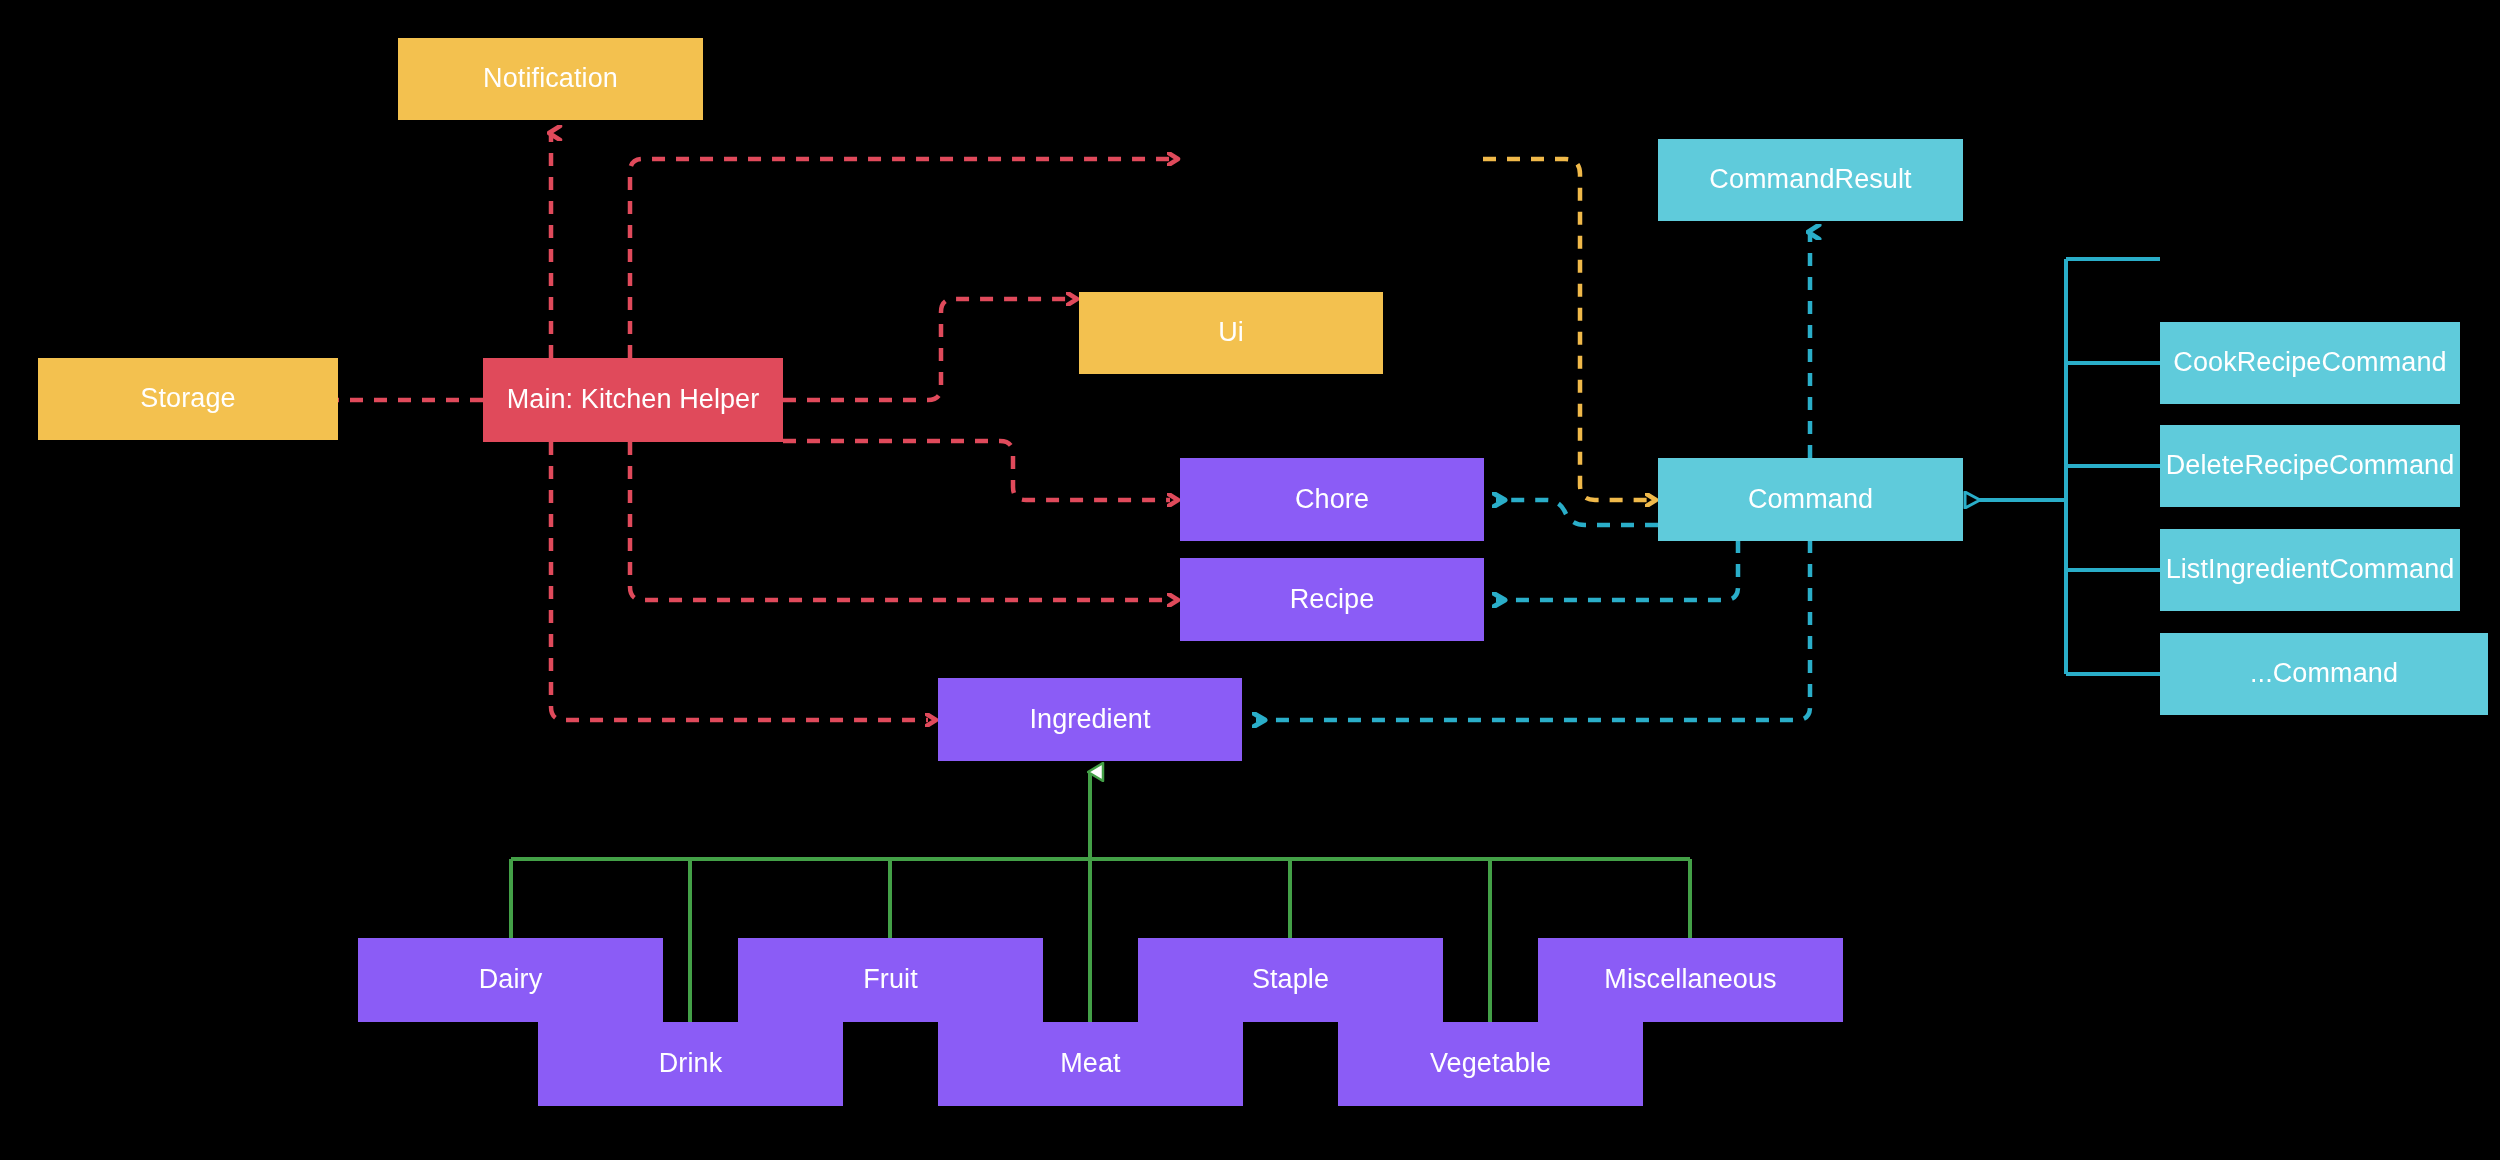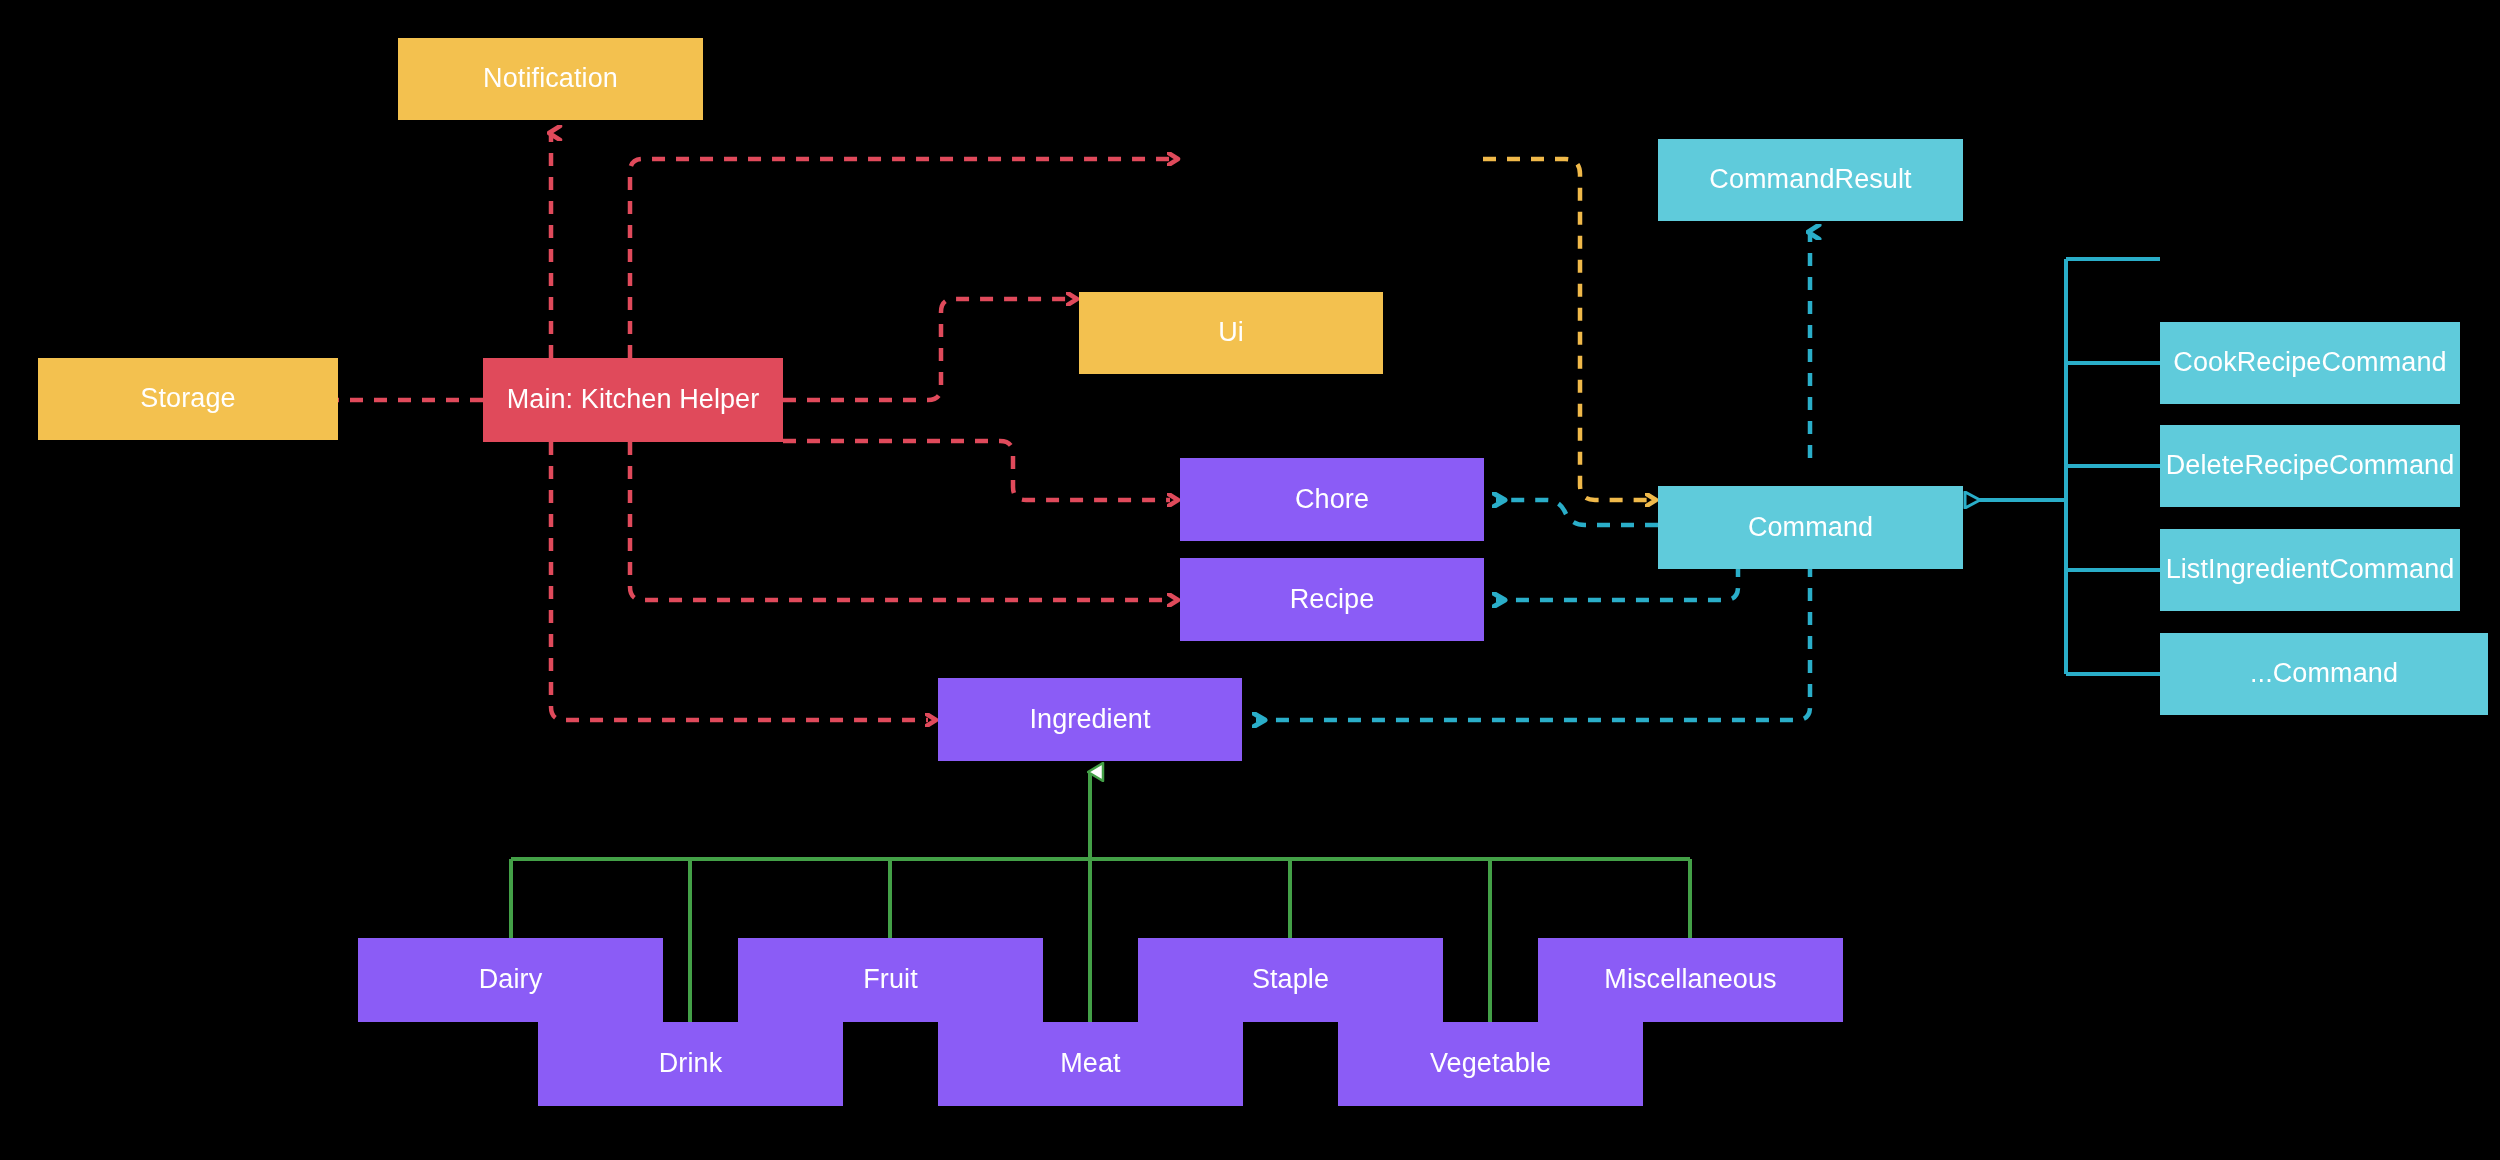--- a/index.html
+++ b/index.html
@@ -185,21 +185,21 @@
   </div>
 
   <div class="node node-green" style="left:1180px; top:558px; width:304px; height:83px;">
     <span class="node-label">Recipe</span>
   </div>
 
   <div class="node node-green" style="left:938px; top:678px; width:304px; height:83px;">
     <span class="node-label">Ingredient</span>
   </div>
 
-  <div class="node node-cyan" style="left:1658px; top:458px; width:305px; height:83px;margin-top:28px;">
+  <div class="node node-cyan" style="left:1658px; top:458px; width:305px; height:83px;">
     <span class="node-label">Command</span>
   </div>
 
   <div class="node node-cyan" style="left:1658px; top:139px; width:305px; height:82px;">
     <span class="node-label">CommandResult</span>
   </div>
 
   <div class="node node-cyan" style="left:2160px; top:322px; width:300px; height:82px;">
     <span class="node-label">CookRecipeCommand</span>
   </div>

